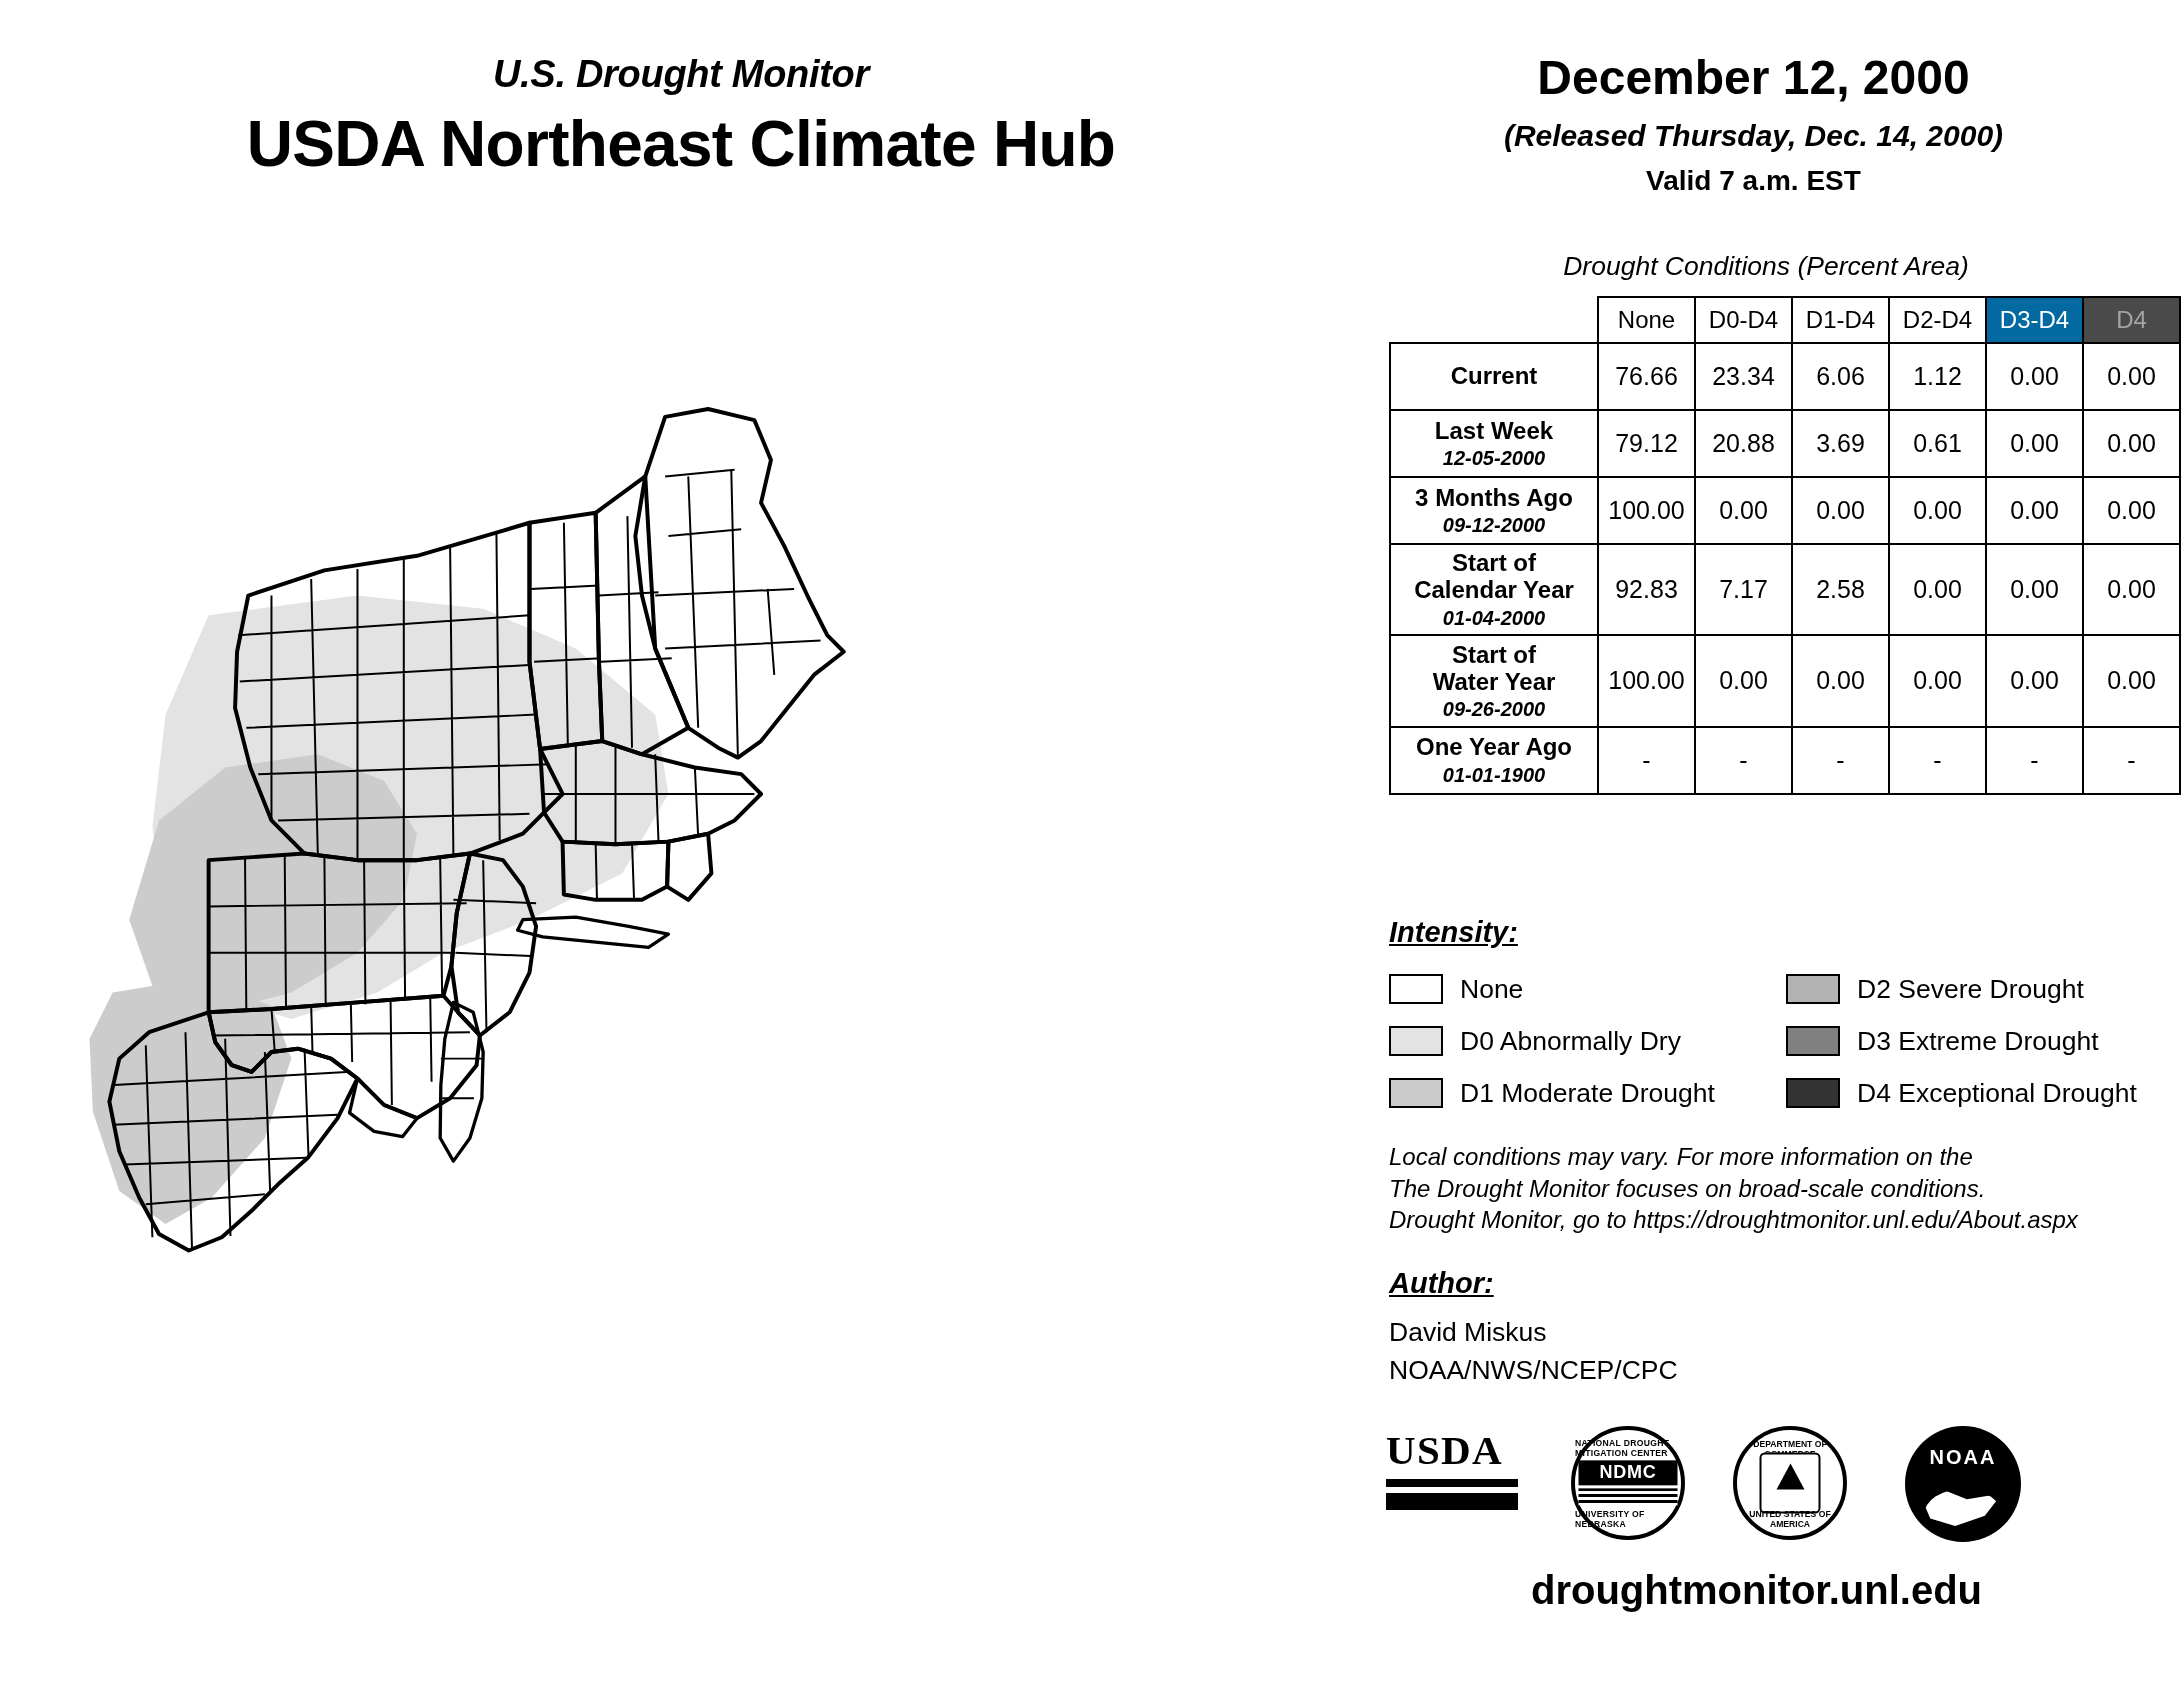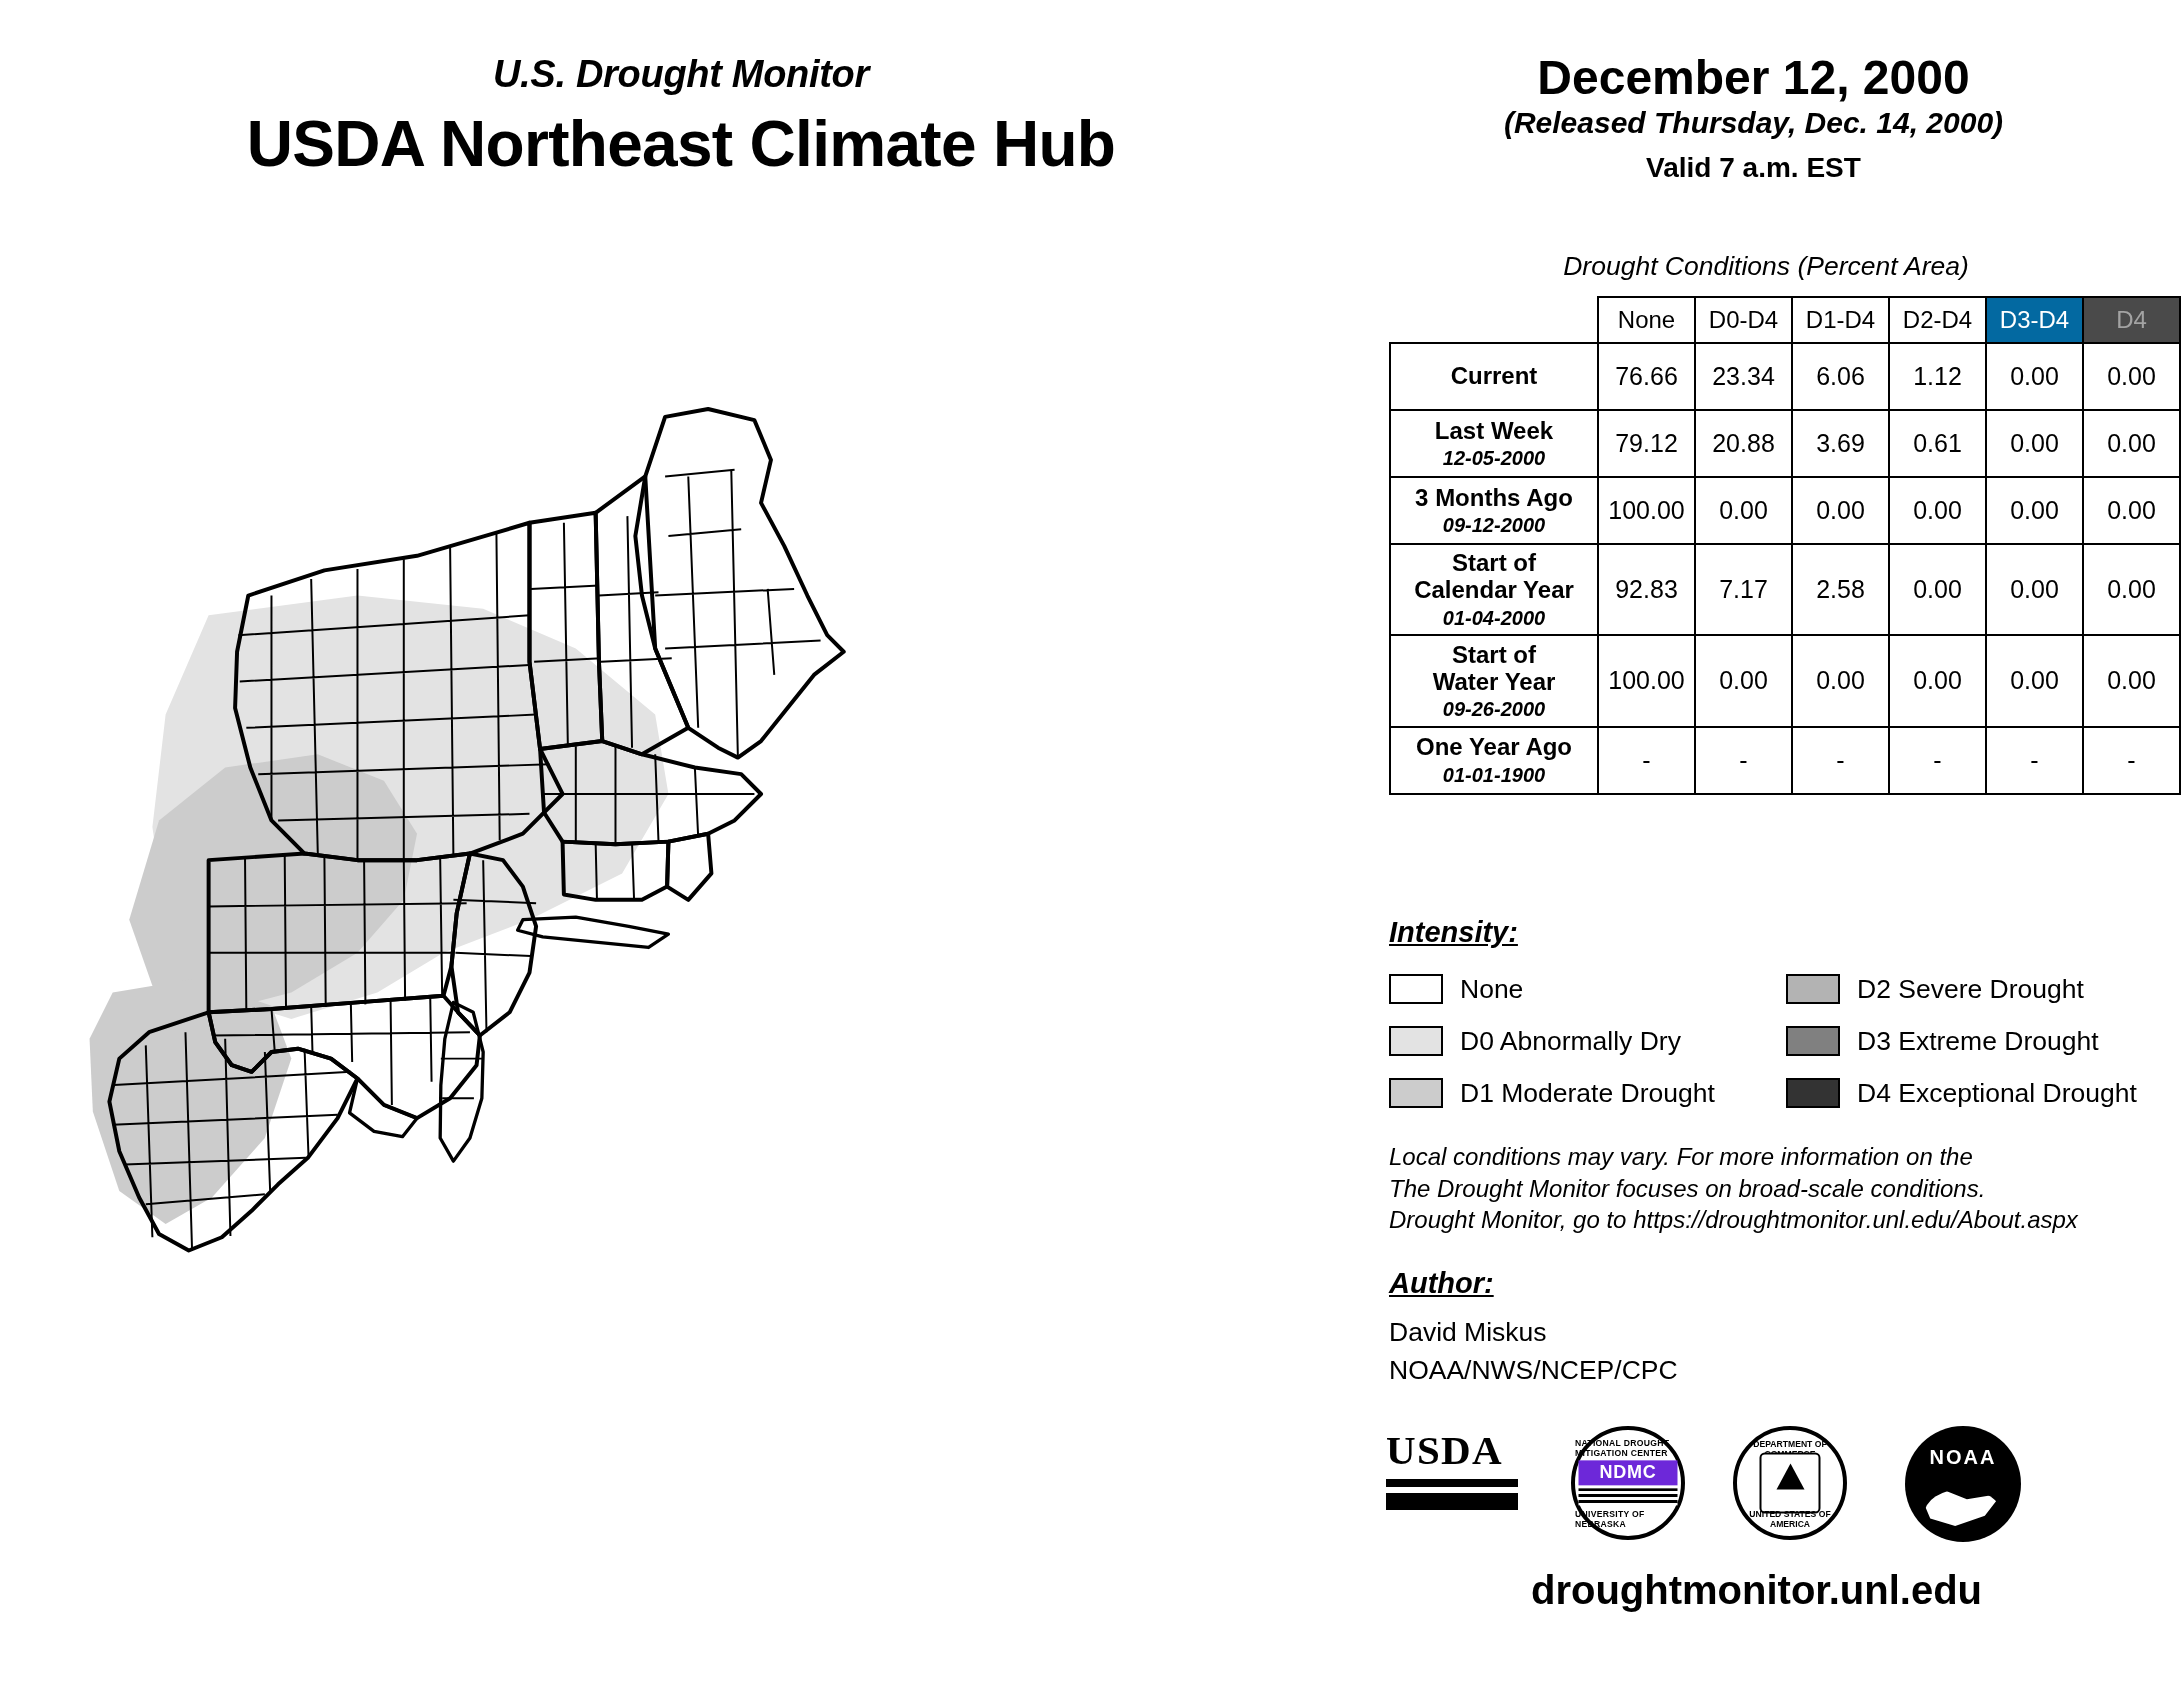--- a/index.html
+++ b/index.html
@@ -48,21 +48,21 @@
     text-align: center;
   }
   .hdr-date {
     font-size: 48px;
     font-weight: bold;
   }
   .hdr-released {
     font-size: 30px;
     font-weight: bold;
     font-style: italic;
-    margin-top: 1px;
+    margin-top: 14px;
   }
   .hdr-valid {
     font-size: 28px;
     font-weight: bold;
     margin-top: 12px;
   }
 
   
   .table-caption {
     position: absolute;
@@ -216,21 +216,21 @@
   .logo-ndmc { left: 195px; }
   .logo-ndmc .logo-circle { width: 114px; height: 114px; }
   .ndmc-inner {
     position: absolute;
     left: 50%; top: 50%;
     transform: translate(-50%,-50%);
     text-align: center;
     width: 99px;
   }
   .ndmc-band {
-    background: #6d28d9;
+    background: #000000;
     color: #fff;
     font-size: 18px;
     font-weight: bold;
     letter-spacing: 0.7px;
     padding: 2px 0;
   }
   .ndmc-ring-top, .ndmc-ring-bot {
     position: absolute;
     left: 0; width: 100%;
     text-align: left;

